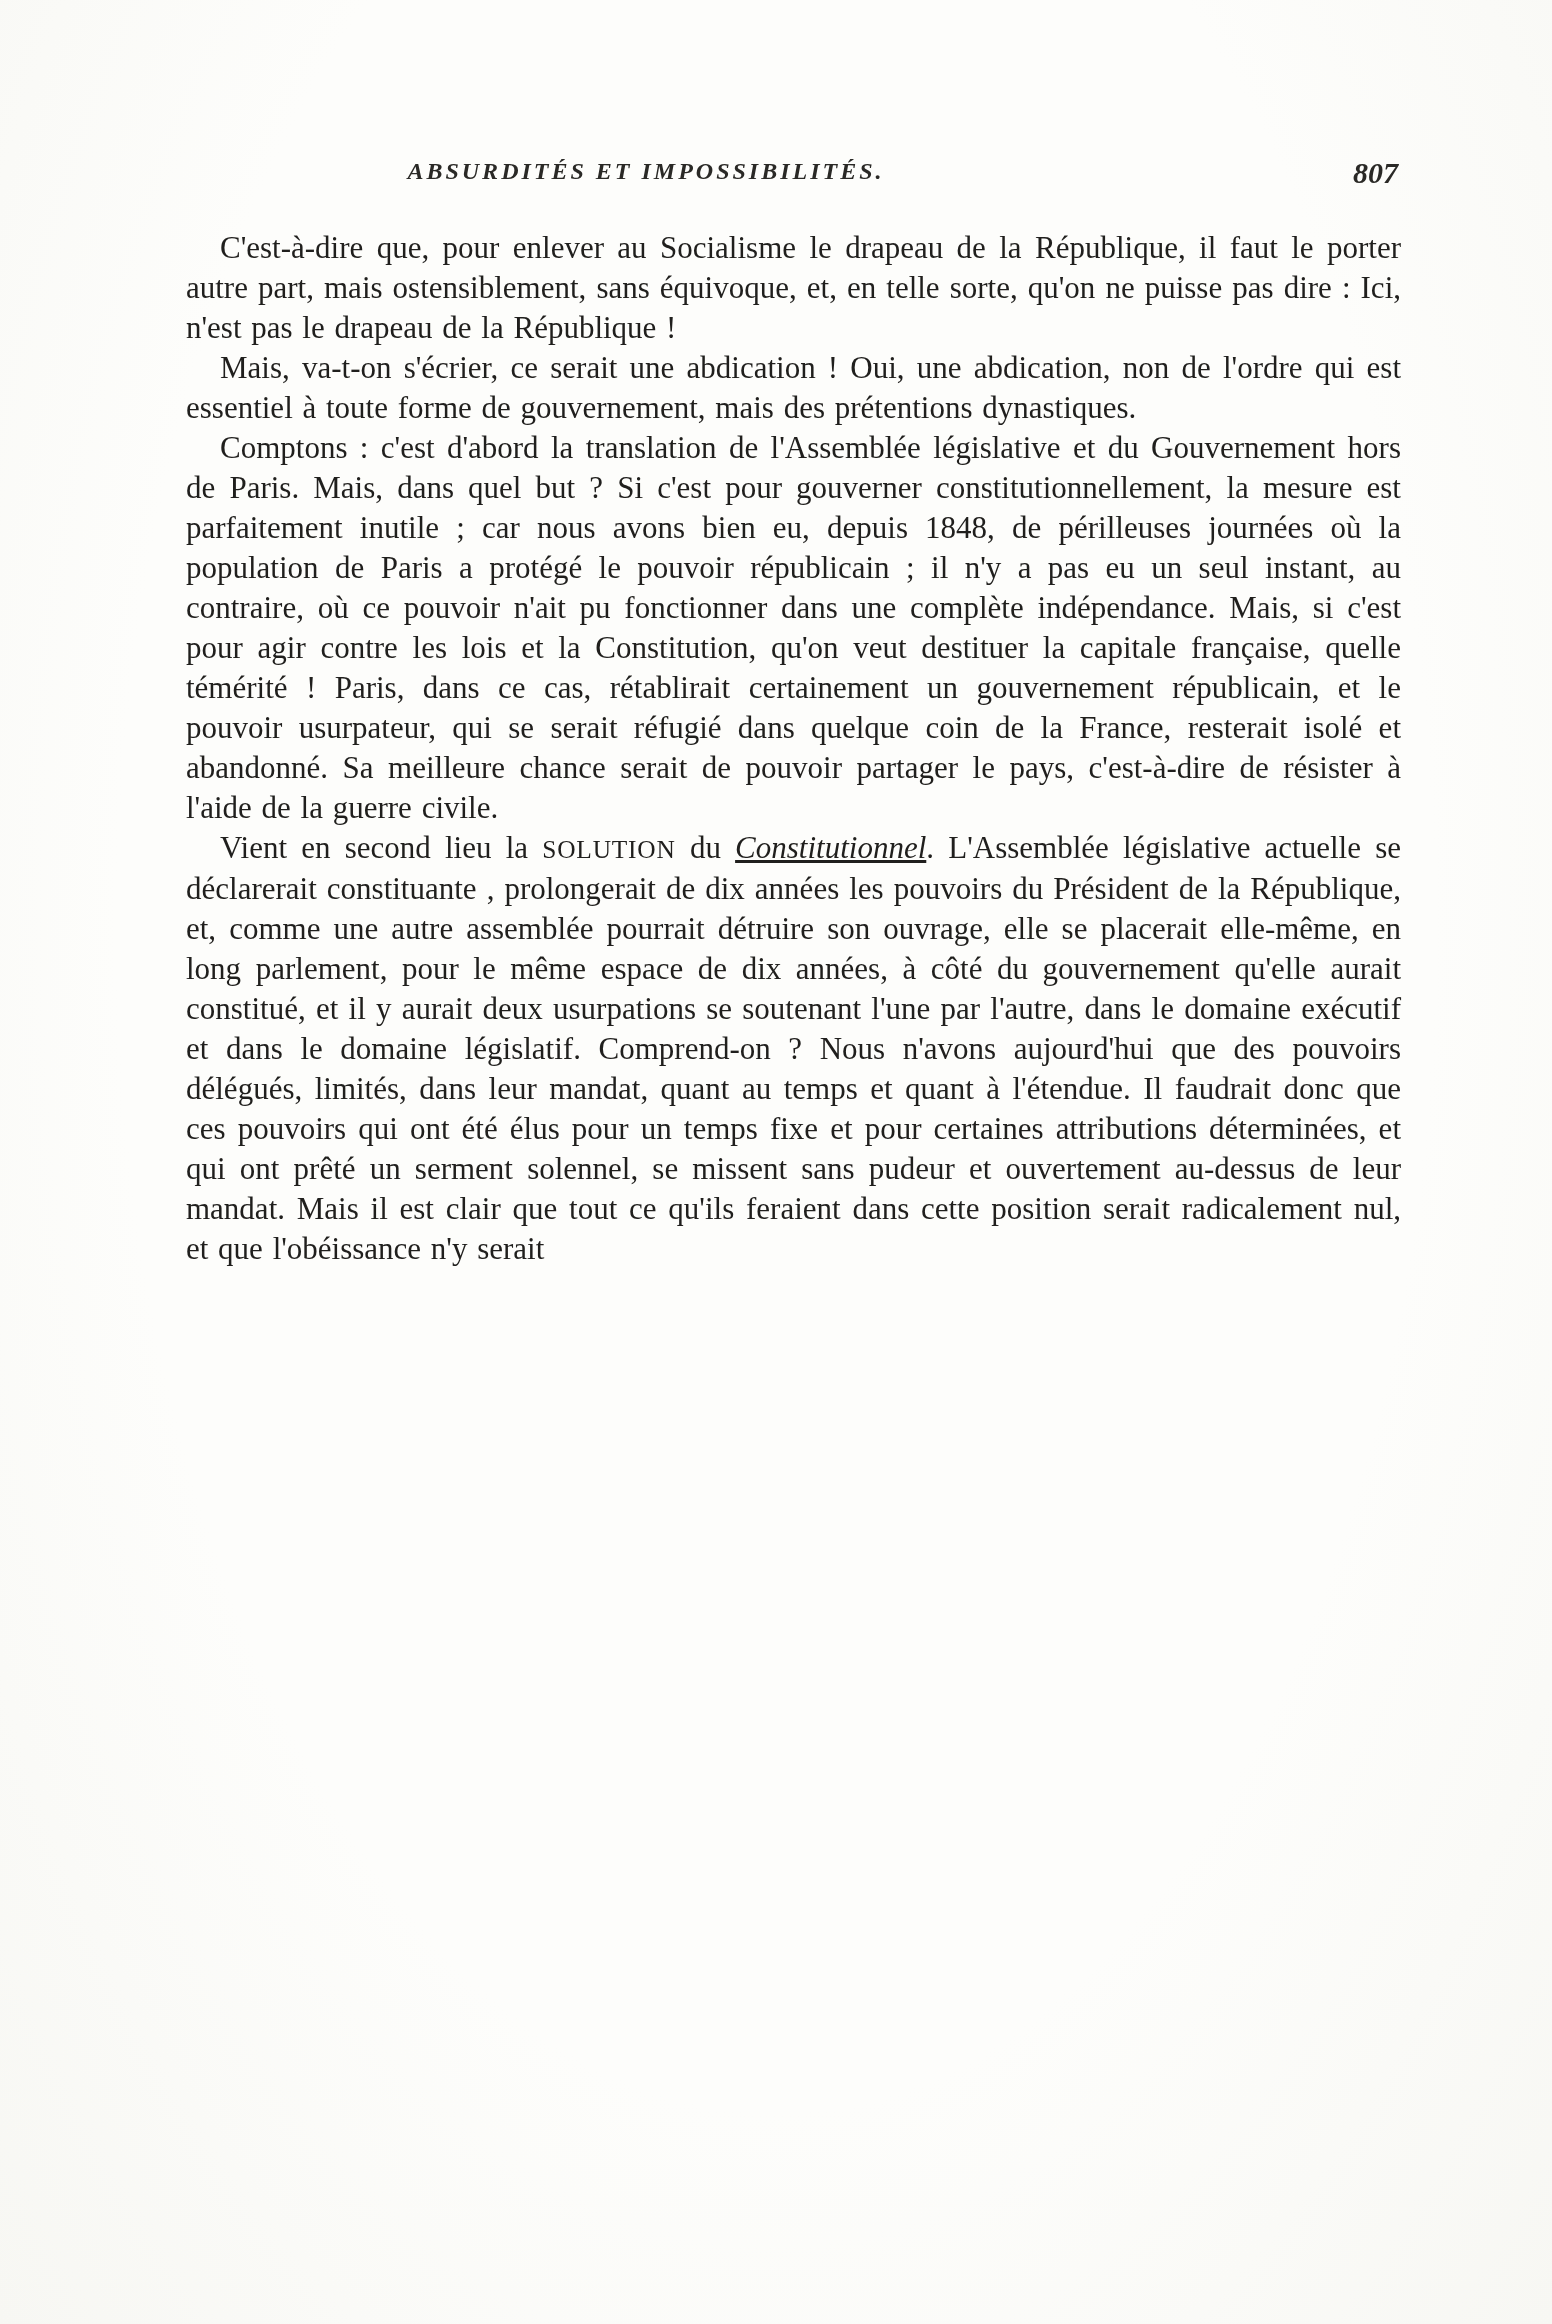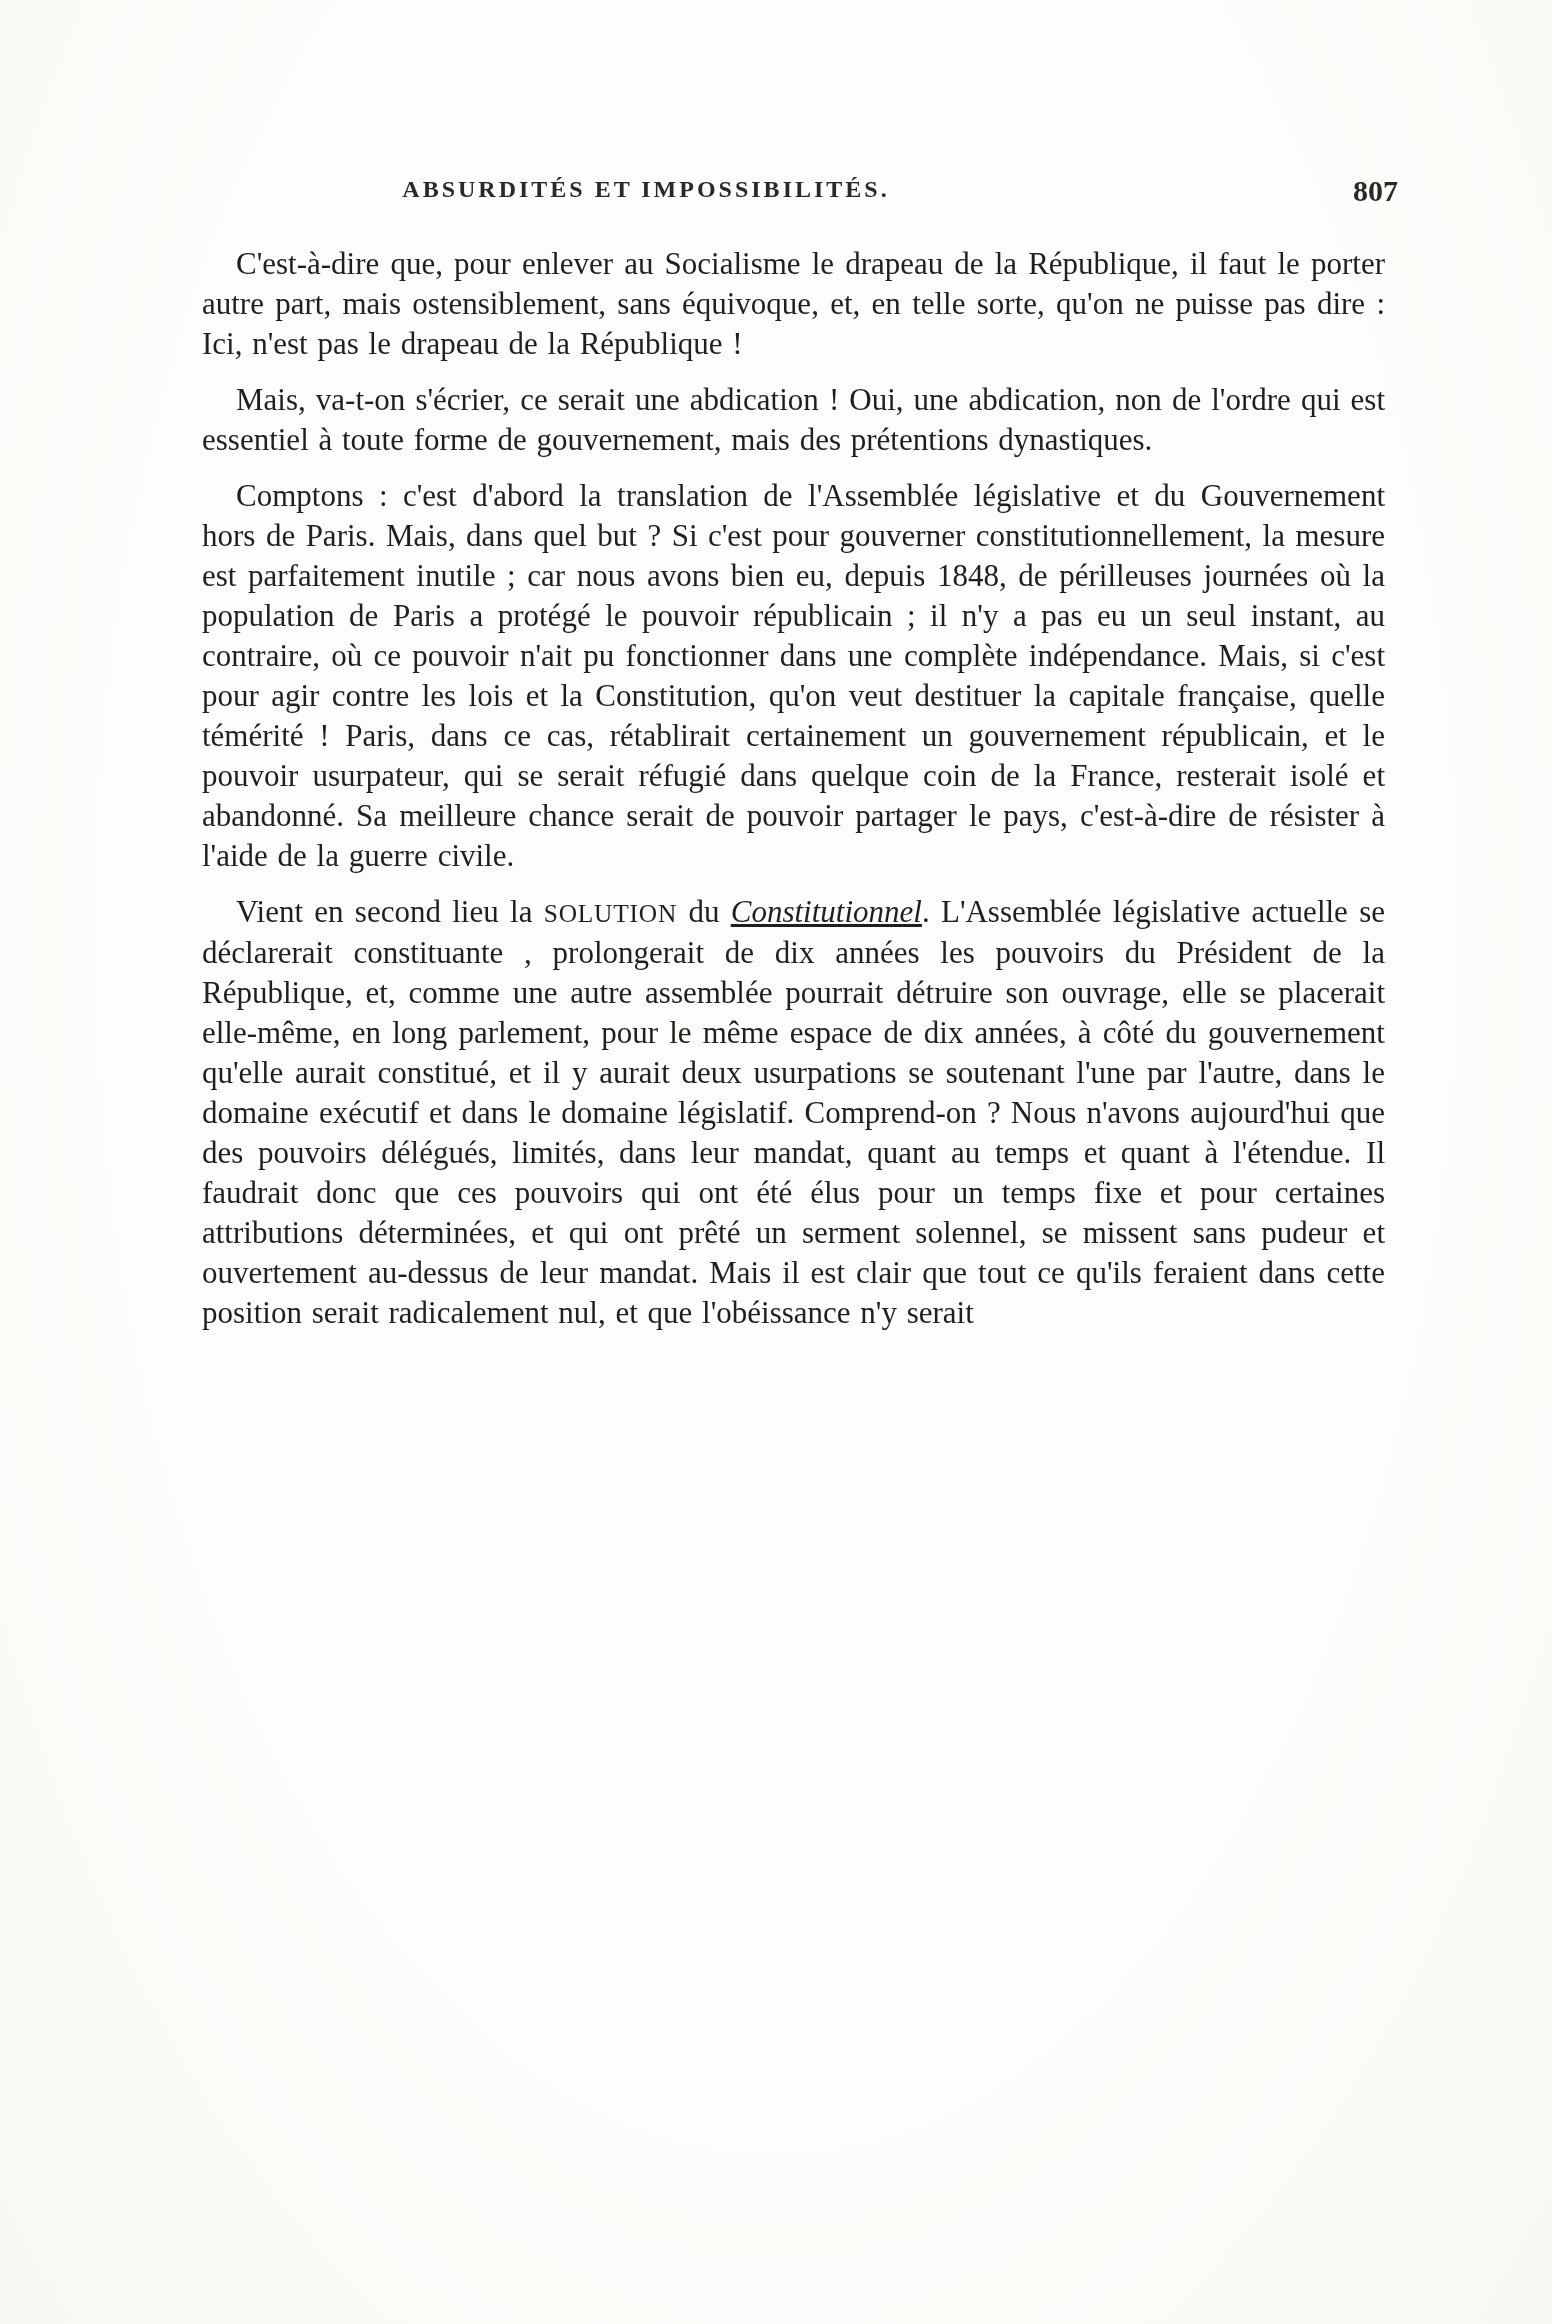--- a/index.html
+++ b/index.html
@@ -16,23 +16,24 @@
   .scan-page {
     position: relative;
     width: 1552px;
     height: 2324px;
     background: radial-gradient(ellipse at 50% 40%, #fdfdfb 60%, #f7f7f3 100%);
     color: #1d1c1a;
   }
   .header-row {
     position: absolute;
     left: 186px;
-    top: 176px;
+    top: 158px;
     width: 1212px;
     height: 40px;
+    font-style: italic;
   }
   .running-head {
     position: absolute;
     left: 80px;
     width: 760px;
     text-align: center;
     font-size: 24px;
     letter-spacing: 3px;
     font-weight: 700;
     color: #2a2926;
@@ -51,21 +52,21 @@
     left: 186px;
     top: 228px;
     width: 1215px;
     font-size: 31px;
     line-height: 40px;
     text-align: justify;
     word-spacing: 2px;
     color: #201f1d;
   }
   .text-block p.para {
-    margin: 16px;
+    margin: 0;
     text-indent: 34px;
   }
   .run.normal {
     font-style: normal;
   }
   .run.smallcaps {
     font-size: 0.82em;
     letter-spacing: 0.8px;
   }
   .run.italic {

